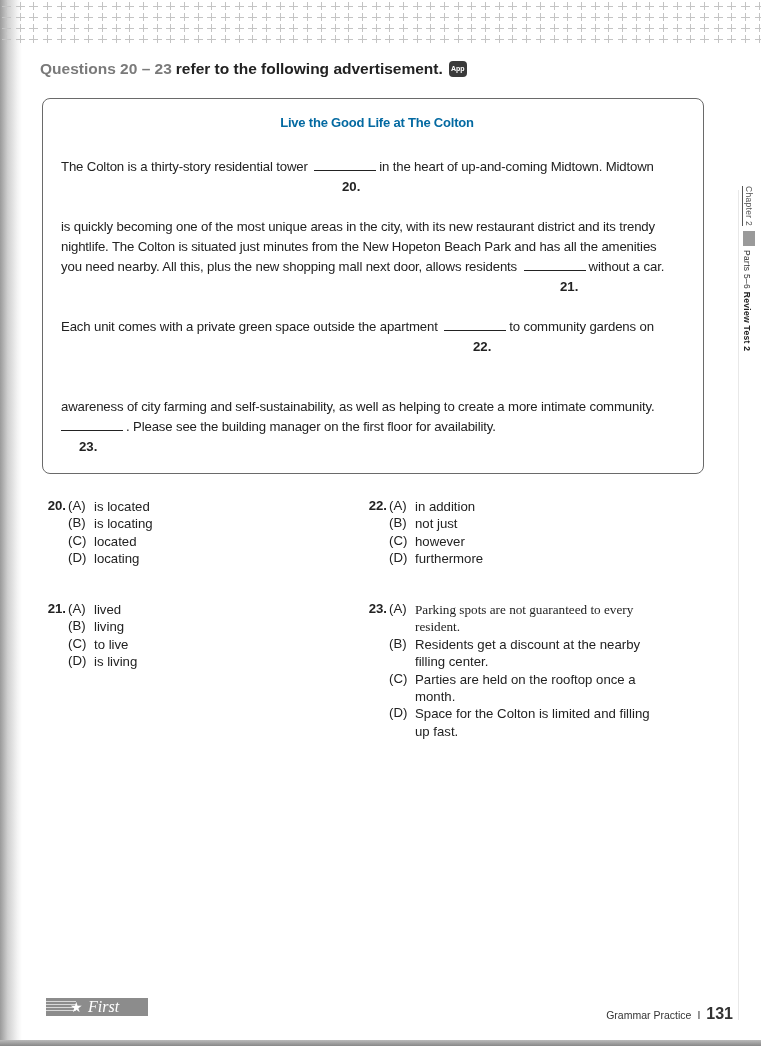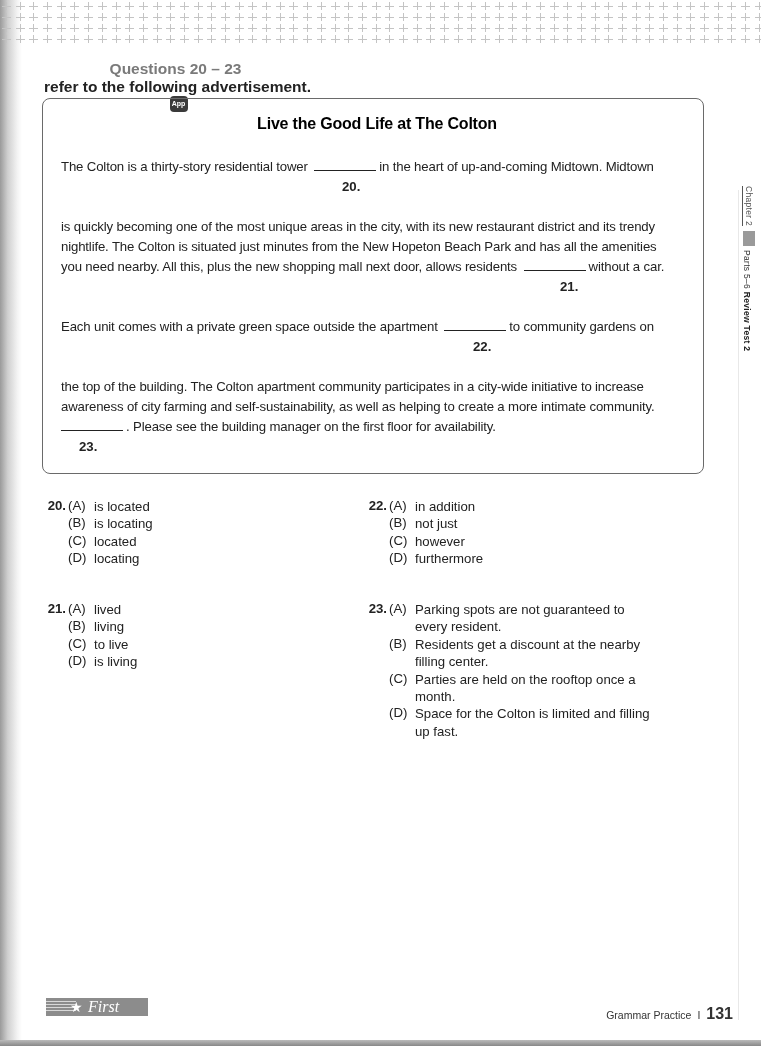--- a/index.html
+++ b/index.html
@@ -62,21 +62,20 @@
       position: absolute;
       left: 40px;
       top: 60px;
       font-size: 15.5px;
       font-weight: bold;
       color: #222;
       z-index: 2;
       display: flex;
       align-items: center;
       white-space: nowrap;
-      flex-direction: column;
     }
     .heading .q-range { color: #7a7a7a; }
     .heading .rest { margin-left: 4px; }
     .app-badge {
       display: inline-block;
       margin-left: 6px;
       width: 18px; height: 16px;
       background: #3a3a3a;
       color: #fff;
       border-radius: 4px;
@@ -95,23 +94,23 @@
       border: 1.5px solid #6a6a6a;
       border-radius: 8px;
       z-index: 2;
       background: transparent;
     }
     .ad-title {
       position: absolute;
       left: 8px; right: 0;
       top: 16px;
       text-align: center;
-      font-size: 16px;
+      font-size: 13px;
       font-weight: bold;
-      color: #000000;
+      color: #0369a1;
       letter-spacing: -0.2px;
     }
     .ad-line {
       position: absolute;
       left: 18px;
       font-size: 13.2px;
       color: #222;
       white-space: nowrap;
       letter-spacing: -0.15px;
     }
@@ -510,21 +509,20 @@
     <span class="blank"></span><span>without a car.</span>
   </div>
   <div class="num-label" style="left:517px; top:180px;">21.</div>
 
   <div class="ad-line" style="top:220px;">
     <span>Each unit comes with a private green space outside the apartment</span>
     <span class="blank"></span><span>to community gardens on</span>
   </div>
   <div class="num-label" style="left:430px; top:240px;">22.</div>
 
-  <div class="ad-line" style="top:280px;">the top of the building. The Colton apartment community participates in a city-wide initiative to increase</div>
   <div class="ad-line" style="top:300px;">awareness of city farming and self-sustainability, as well as helping to create a more intimate community.</div>
   <div class="ad-line" style="top:320px;">
     <span class="blank first"></span><span>. Please see the building manager on the first floor for availability.</span>
   </div>
   <div class="num-label" style="left:36px; top:340px;">23.</div>
 </div>
 
 <div class="question" style="left:40px; top:498px; width:300px; height:80px;">
   <div class="q-num">20.</div>
   <div class="opt" style="top:0;">
@@ -582,21 +580,21 @@
   <div class="opt" style="top:52.2px;">
       <span class="letter">(D)</span>
       <span class="text">furthermore</span>
     </div>
 </div>
 
 <div class="question" style="left:361px; top:601px; width:340px; height:150px;">
   <div class="q-num">23.</div>
   <div class="opt" style="top:0; width:300px;">
       <span class="letter">(A)</span>
-      <span class="text" style="width:240px;">Parking spots are not guaranteed to every resident.</span>
+      <span class="text" style="width:240px;font-family:Liberation Serif, serif;">Parking spots are not guaranteed to every resident.</span>
     </div>
   <div class="opt" style="top:34.8px; width:300px;">
       <span class="letter">(B)</span>
       <span class="text" style="width:240px;">Residents get a discount at the nearby filling center.</span>
     </div>
   <div class="opt" style="top:69.6px; width:300px;">
       <span class="letter">(C)</span>
       <span class="text" style="width:240px;">Parties are held on the rooftop once a month.</span>
     </div>
   <div class="opt" style="top:104.4px; width:300px;">

